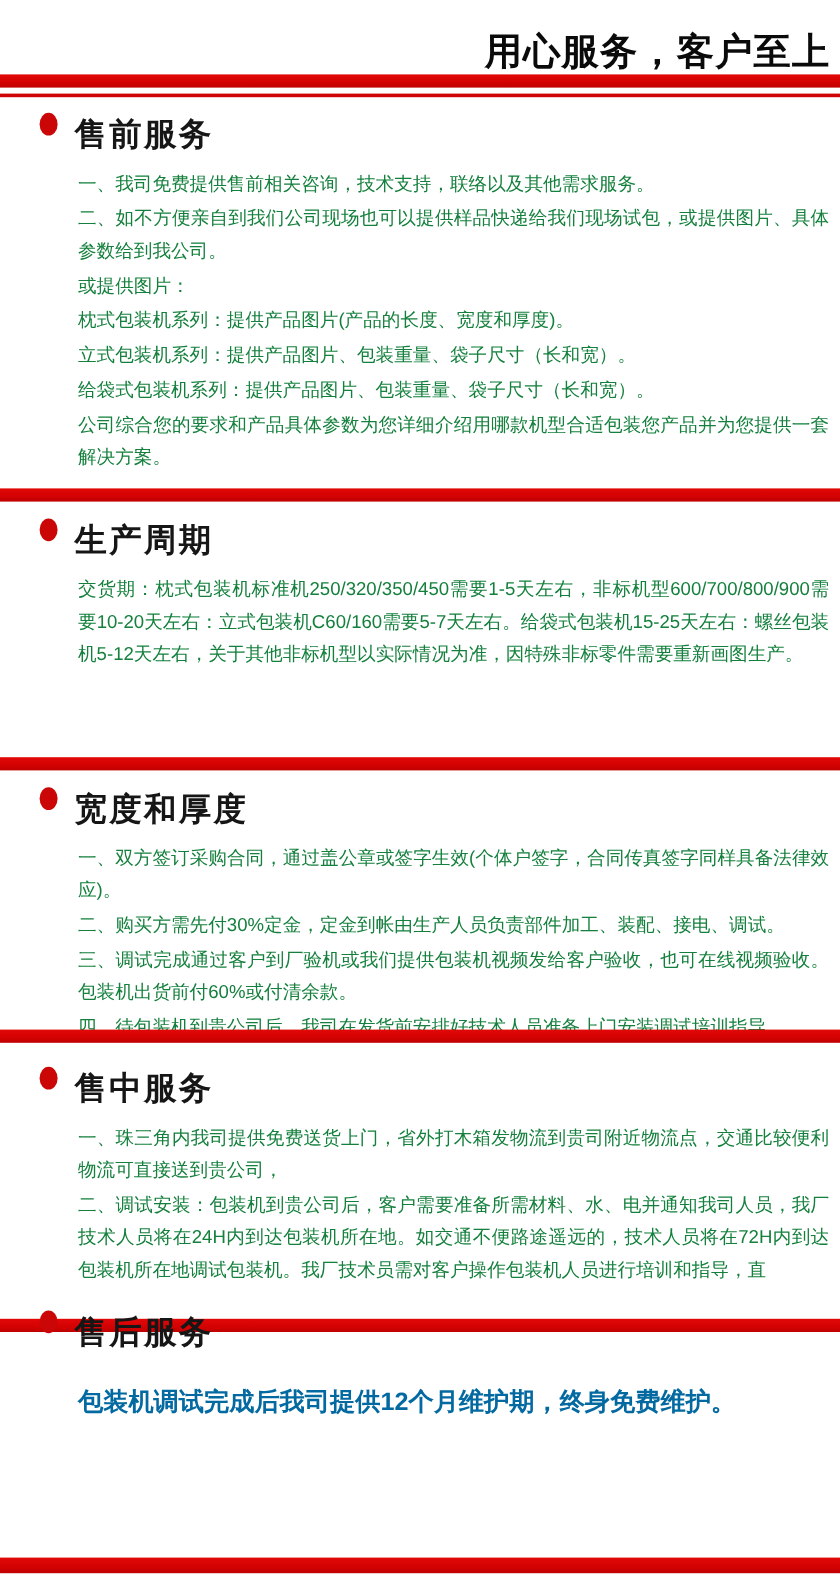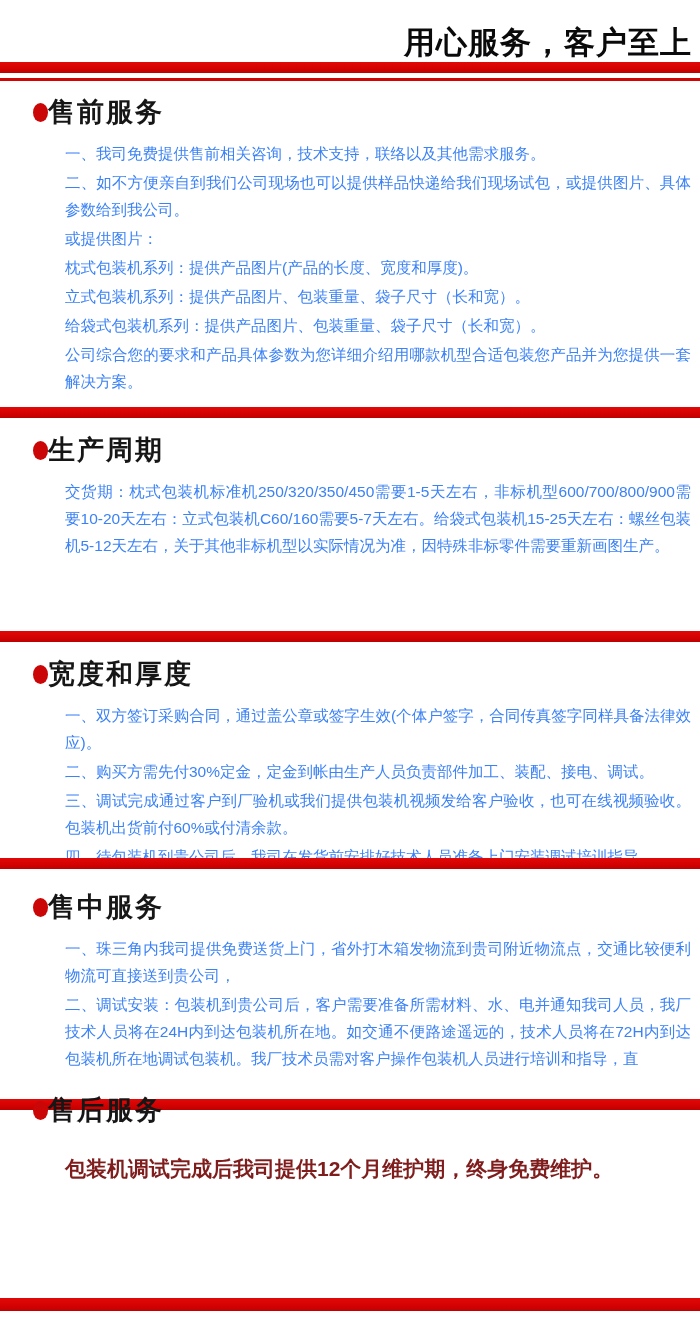--- a/index.html
+++ b/index.html
@@ -22,37 +22,37 @@
   .bar-2{top:631px;}
   .bar-3{top:858px;}
   .bar-4{top:1099px;}
   .bar-5{top:1298px;height:13px;}
   .section{position:absolute;left:33px;right:9px;}
   .s1{top:94px;}
   .s2{top:432px;}
   .s3{top:656px;}
   .s4{top:889px;}
   .s5{top:1092px;}
-  .heading{display:flex;align-items:center;gap:0;}
+  .heading{display:flex;gap:14px;}
   .dot{
     width:15px;height:19px;border-radius:50%;
     background:#cb0606;flex:0 0 auto;
   }
   .heading h2{
     margin:0;font-size:27px;font-weight:bold;color:#161616;letter-spacing:2px;
   }
   .body{
     margin:10px 0 0 32px;
-    font-size:15.5px;line-height:27px;color:#3b82f6;
+    font-size:15.5px;line-height:27px;color:#15803d;
     text-align:justify;
   }
   .body p{margin:0 0 2px 0;}
   .s5 .body{
     margin-top:26px;
-    font-size:21px;line-height:30px;font-weight:bold;color:#7f1d1d;
+    font-size:21px;line-height:30px;font-weight:bold;color:#0369a1;
   }
 </style>
 </head>
 <body>
 
 <div class="canvas">
 
   <div class="tagline">用心服务，客户至上</div>
   <div class="bar bar-top"></div>
   <div class="bar bar-thin"></div>

